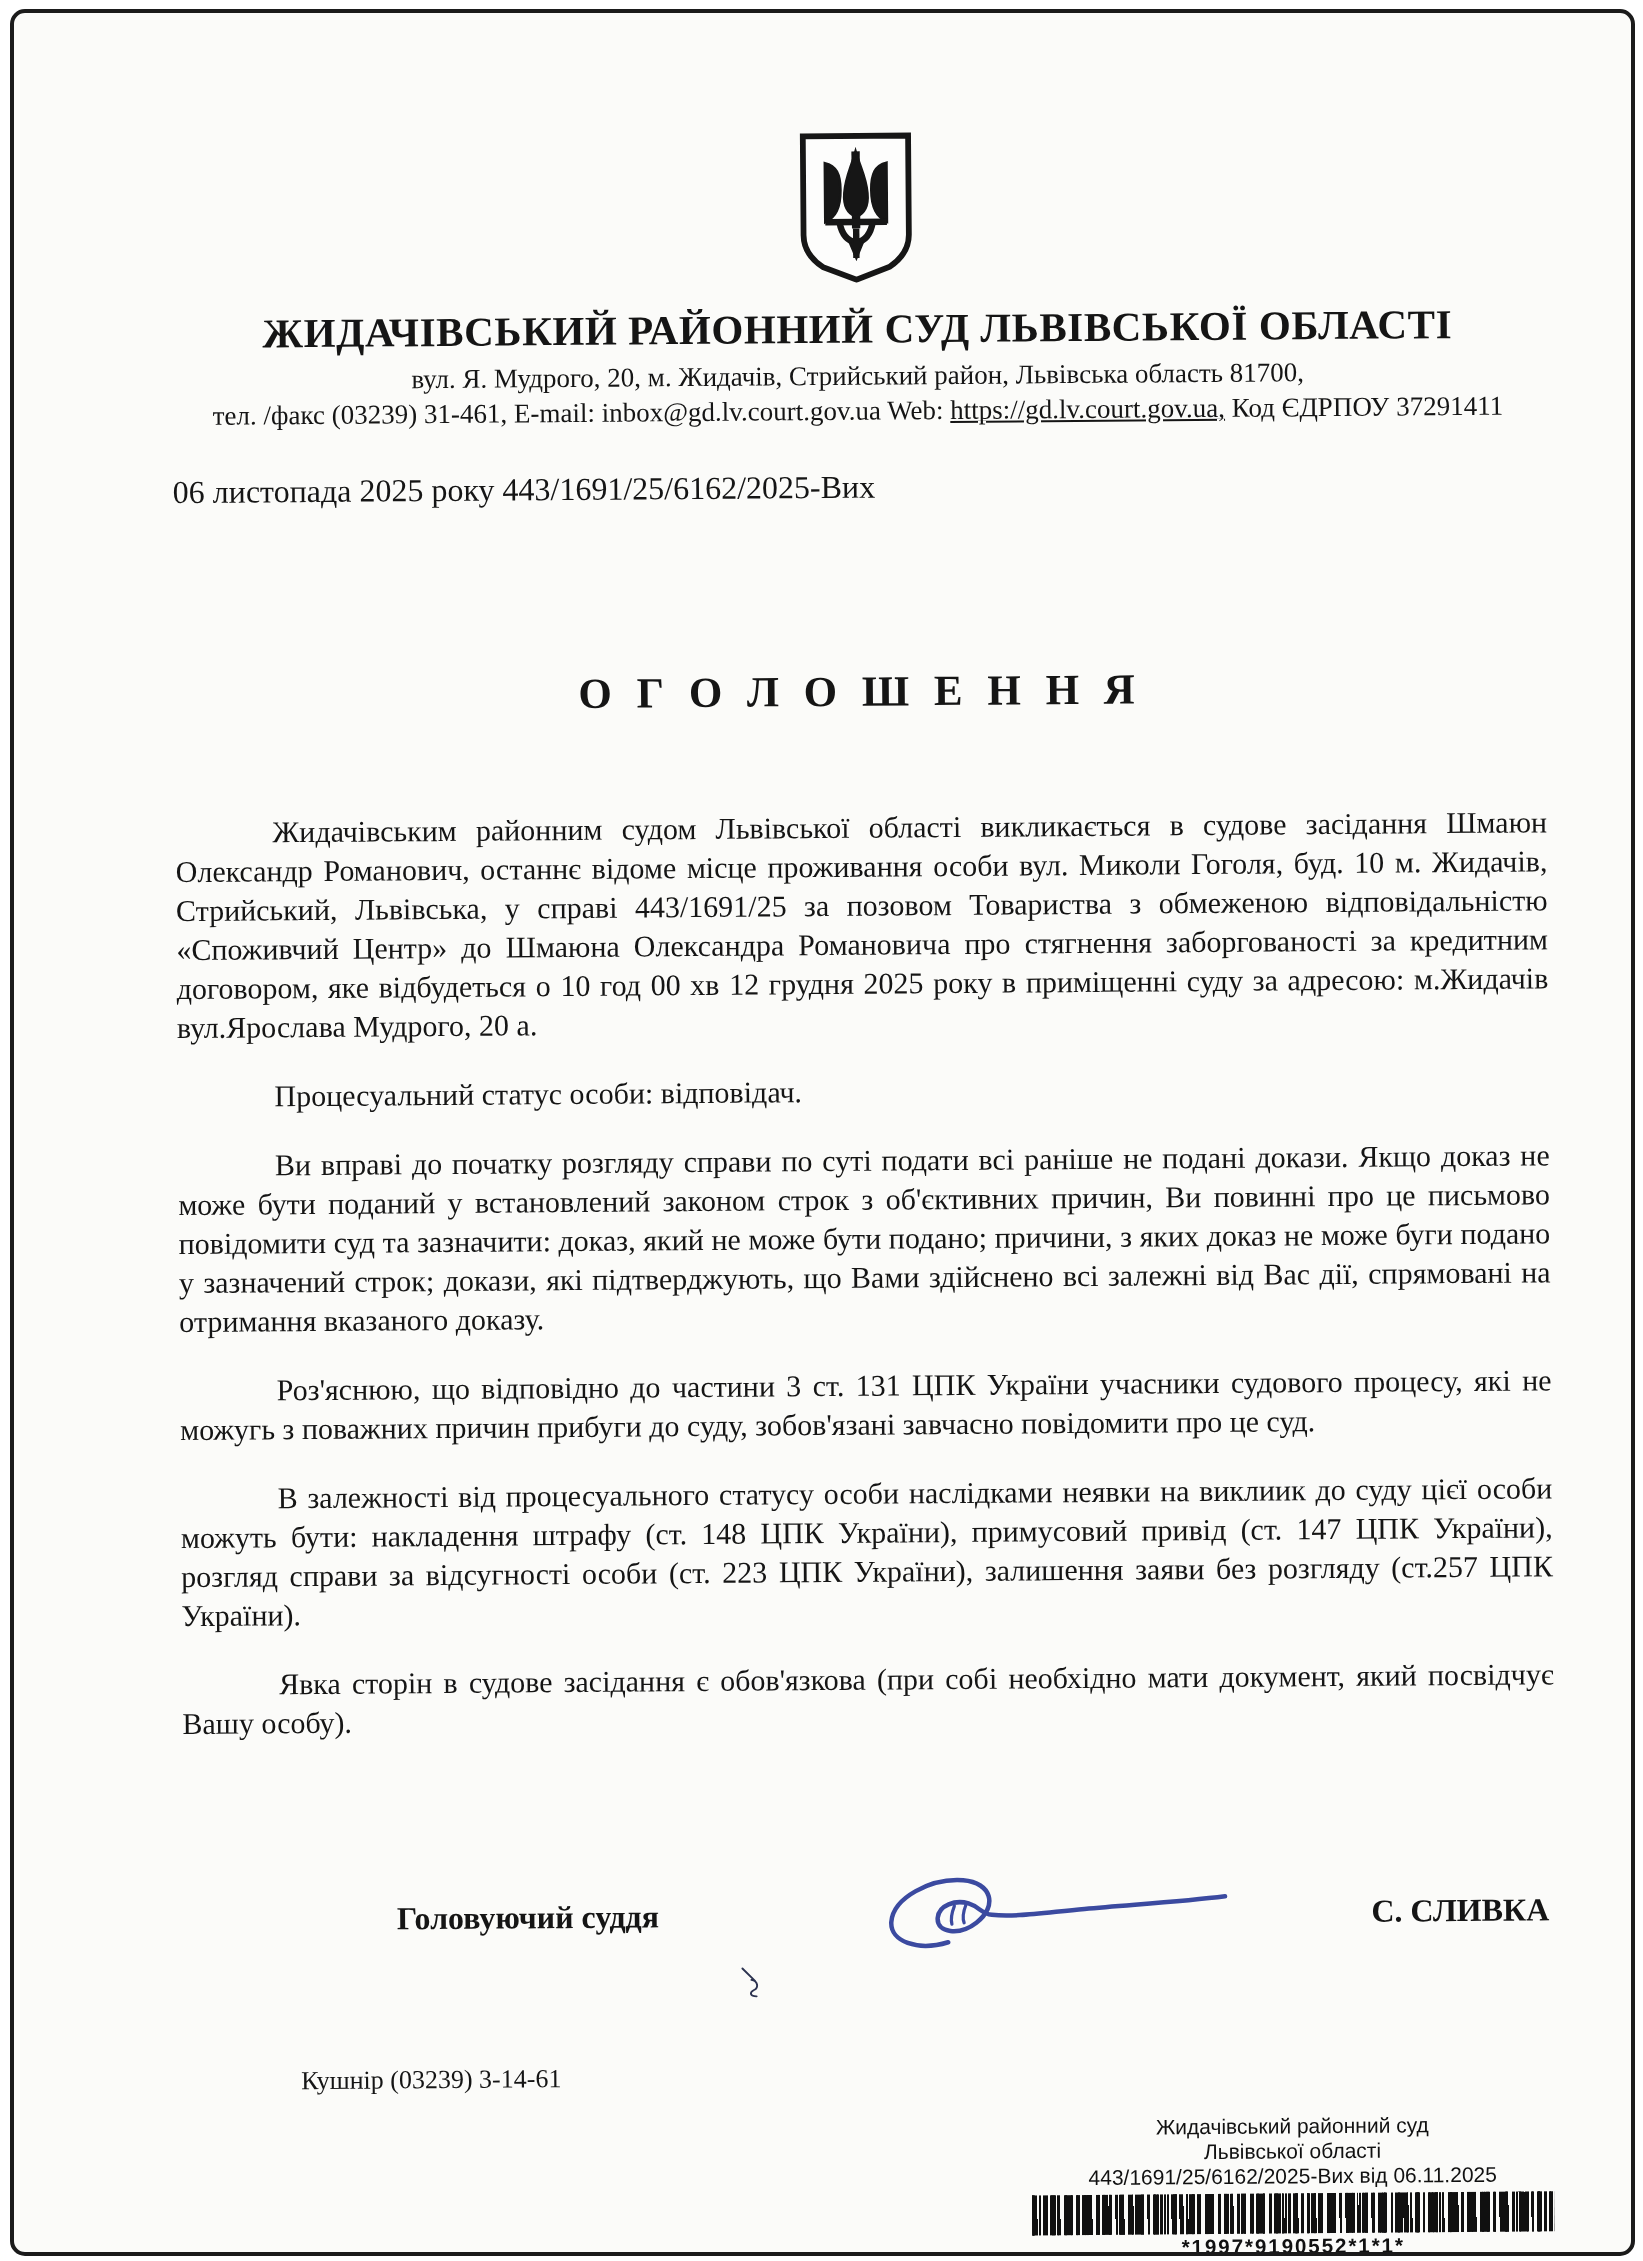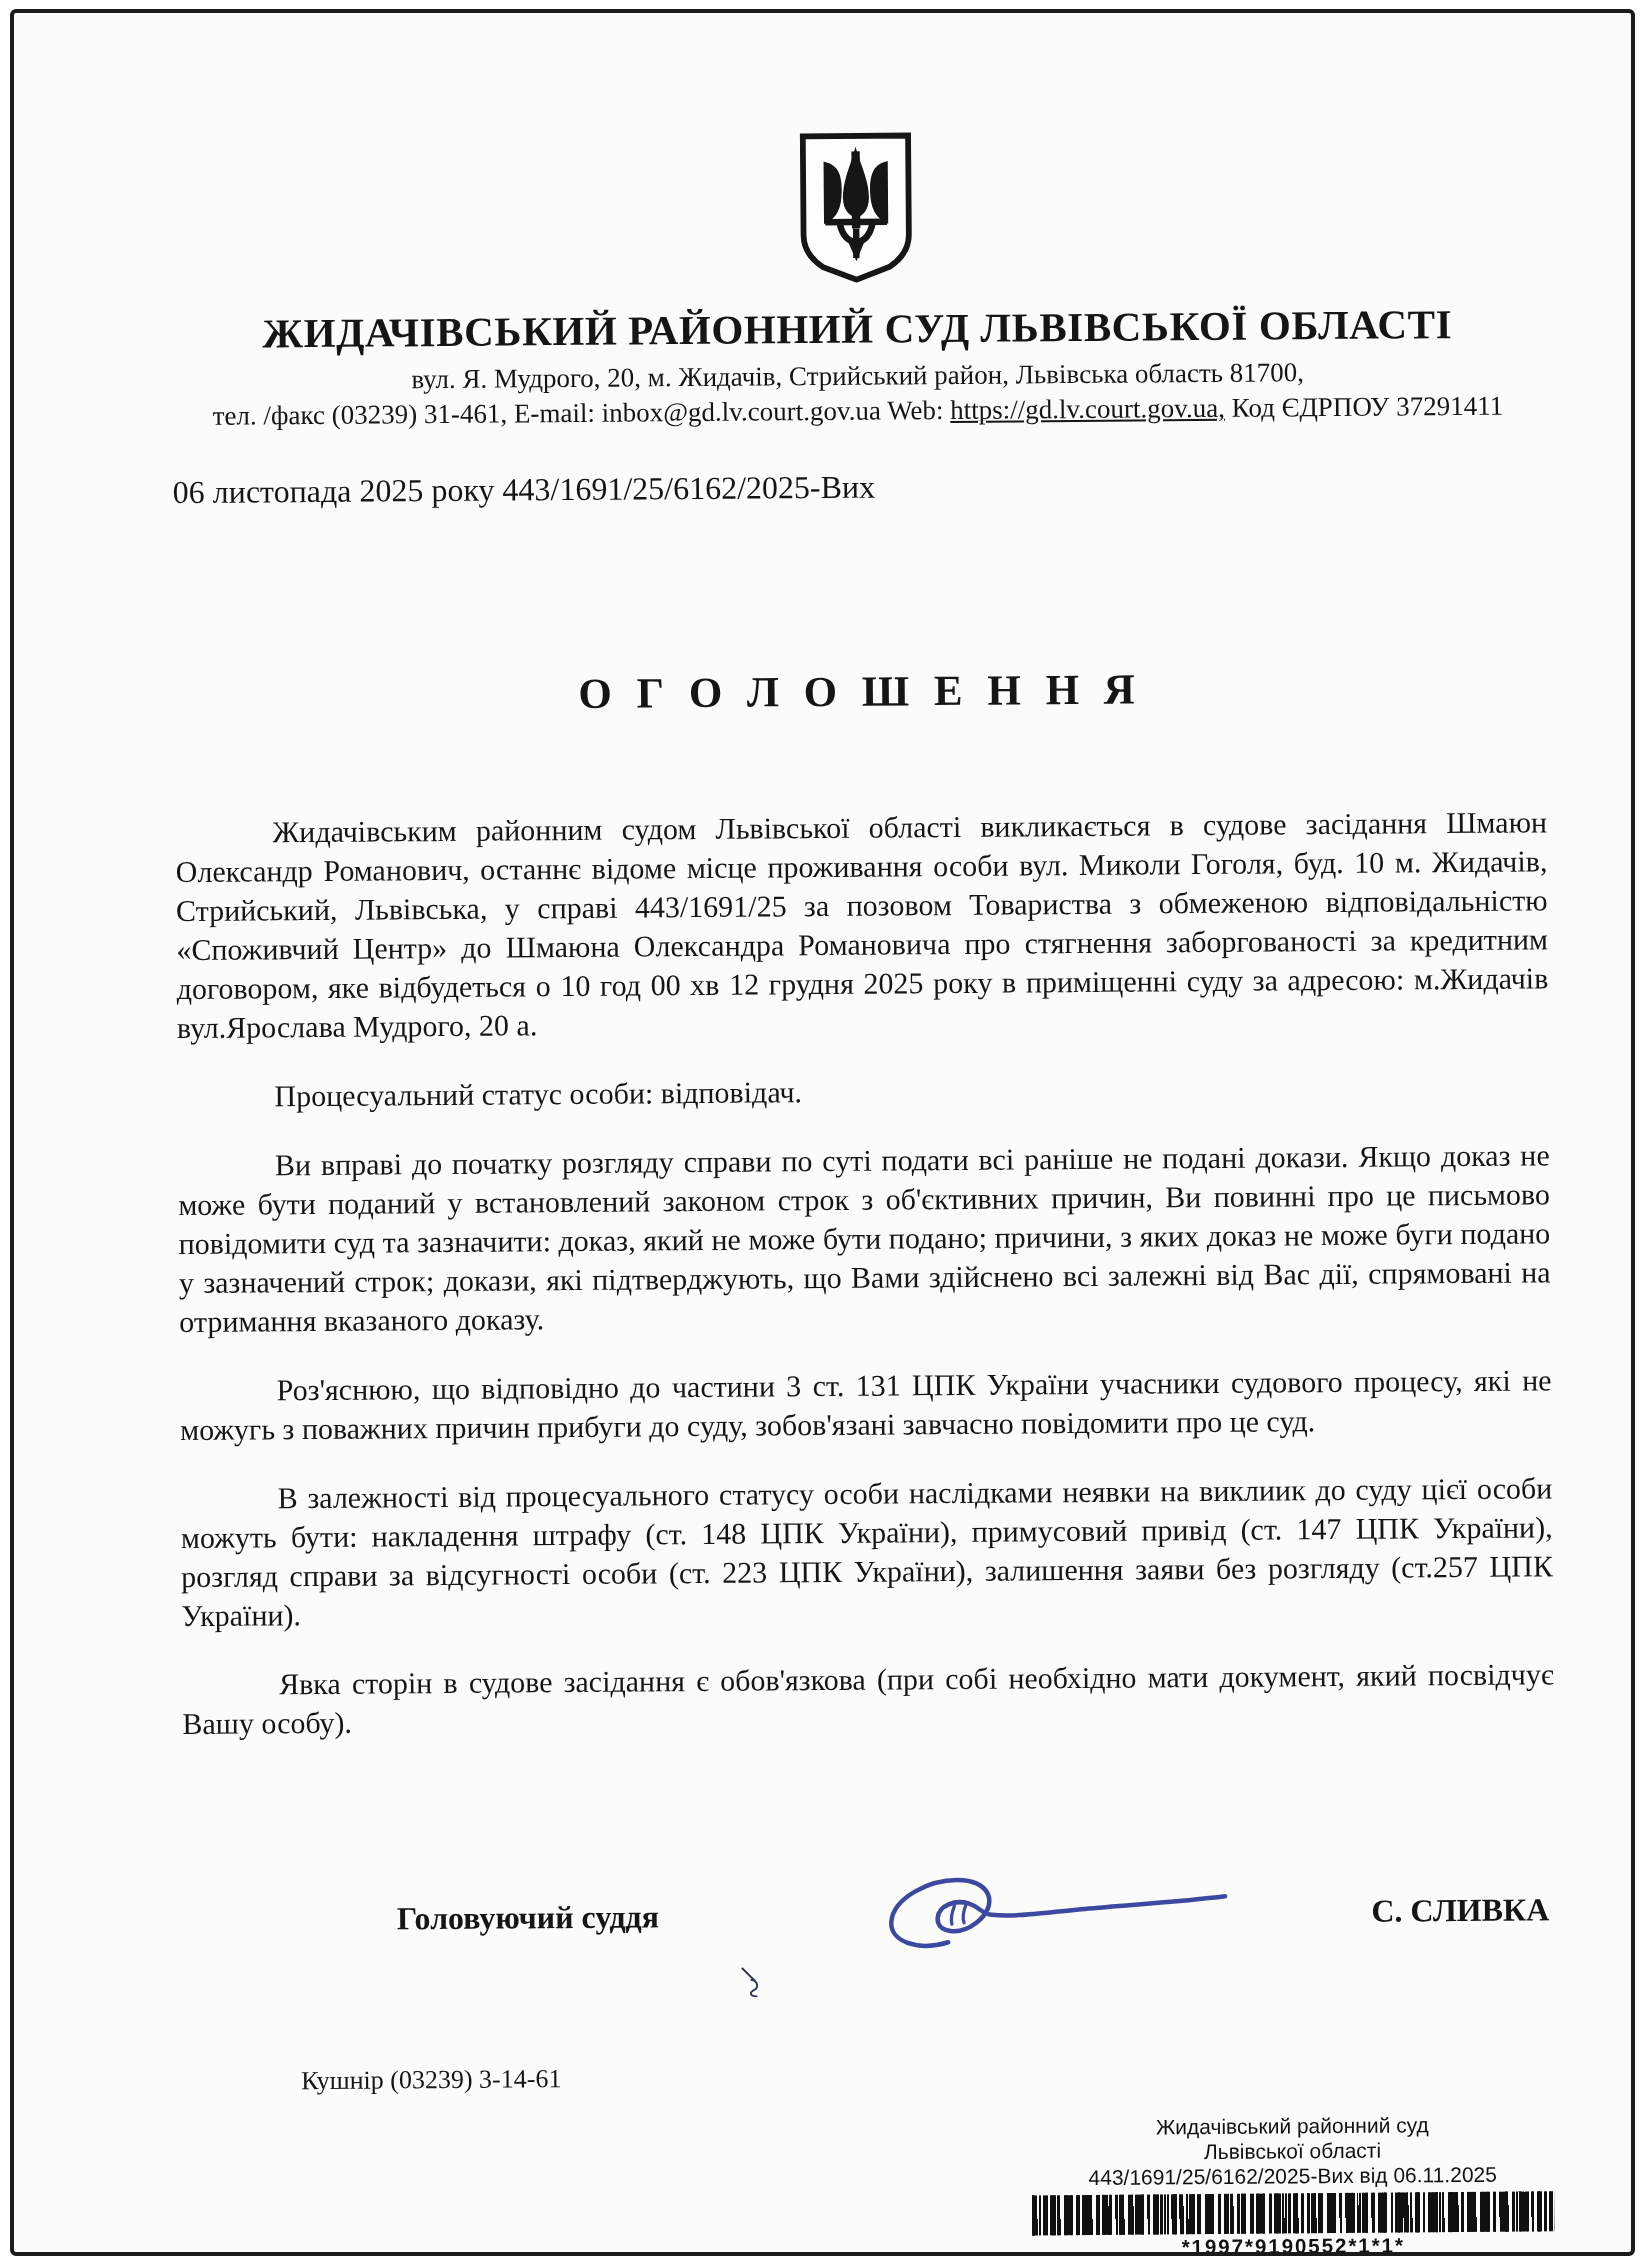--- a/index.html
+++ b/index.html
@@ -1,18 +1,18 @@
 <!DOCTYPE html>
 <html style="font-size:10.3px"><head>
 <meta charset="utf-8">
 <style>
   html,body{margin:0;padding:0;background:#ffffff;}
   .page{position:relative;width:1644px;height:2261px;background:#ffffff;overflow:hidden;}
   .scan-frame{position:absolute;left:10.3px;top:9px;right:9px;bottom:5.2px;
-    border:4.5px solid #1b1b1b;border-radius:6px;background:#fbfbf9;overflow:hidden;}
+    border:4.5px solid #1b1b1b;border-radius:15px;background:#fbfbf9;overflow:hidden;}
   .content{position:absolute;left:0;top:0;right:0;bottom:0;
     padding:119px 83px 0 162px;transform:rotate(-0.45deg);transform-origin:50% 40%;
     font-family:"Liberation Serif",serif;color:#151515;}
   .emblem{display:block;margin:0 auto;width:113px;height:151px;}
   .court-name{margin-top:22px;text-align:center;font-size:41px;font-weight:bold;letter-spacing:0.6px;}
   .addr{ text-align:center;font-size:27px;line-height:35px;margin-top:6.4px;}
   .addr2{text-align:center;font-size:27px;line-height:35px;}
   .weblink{text-decoration:underline;}
   .ref-line{margin-top:40px;font-size:32px;}
   .doc-title{margin-top:161px;text-align:center;font-size:43px;font-weight:bold;letter-spacing:7px;}

